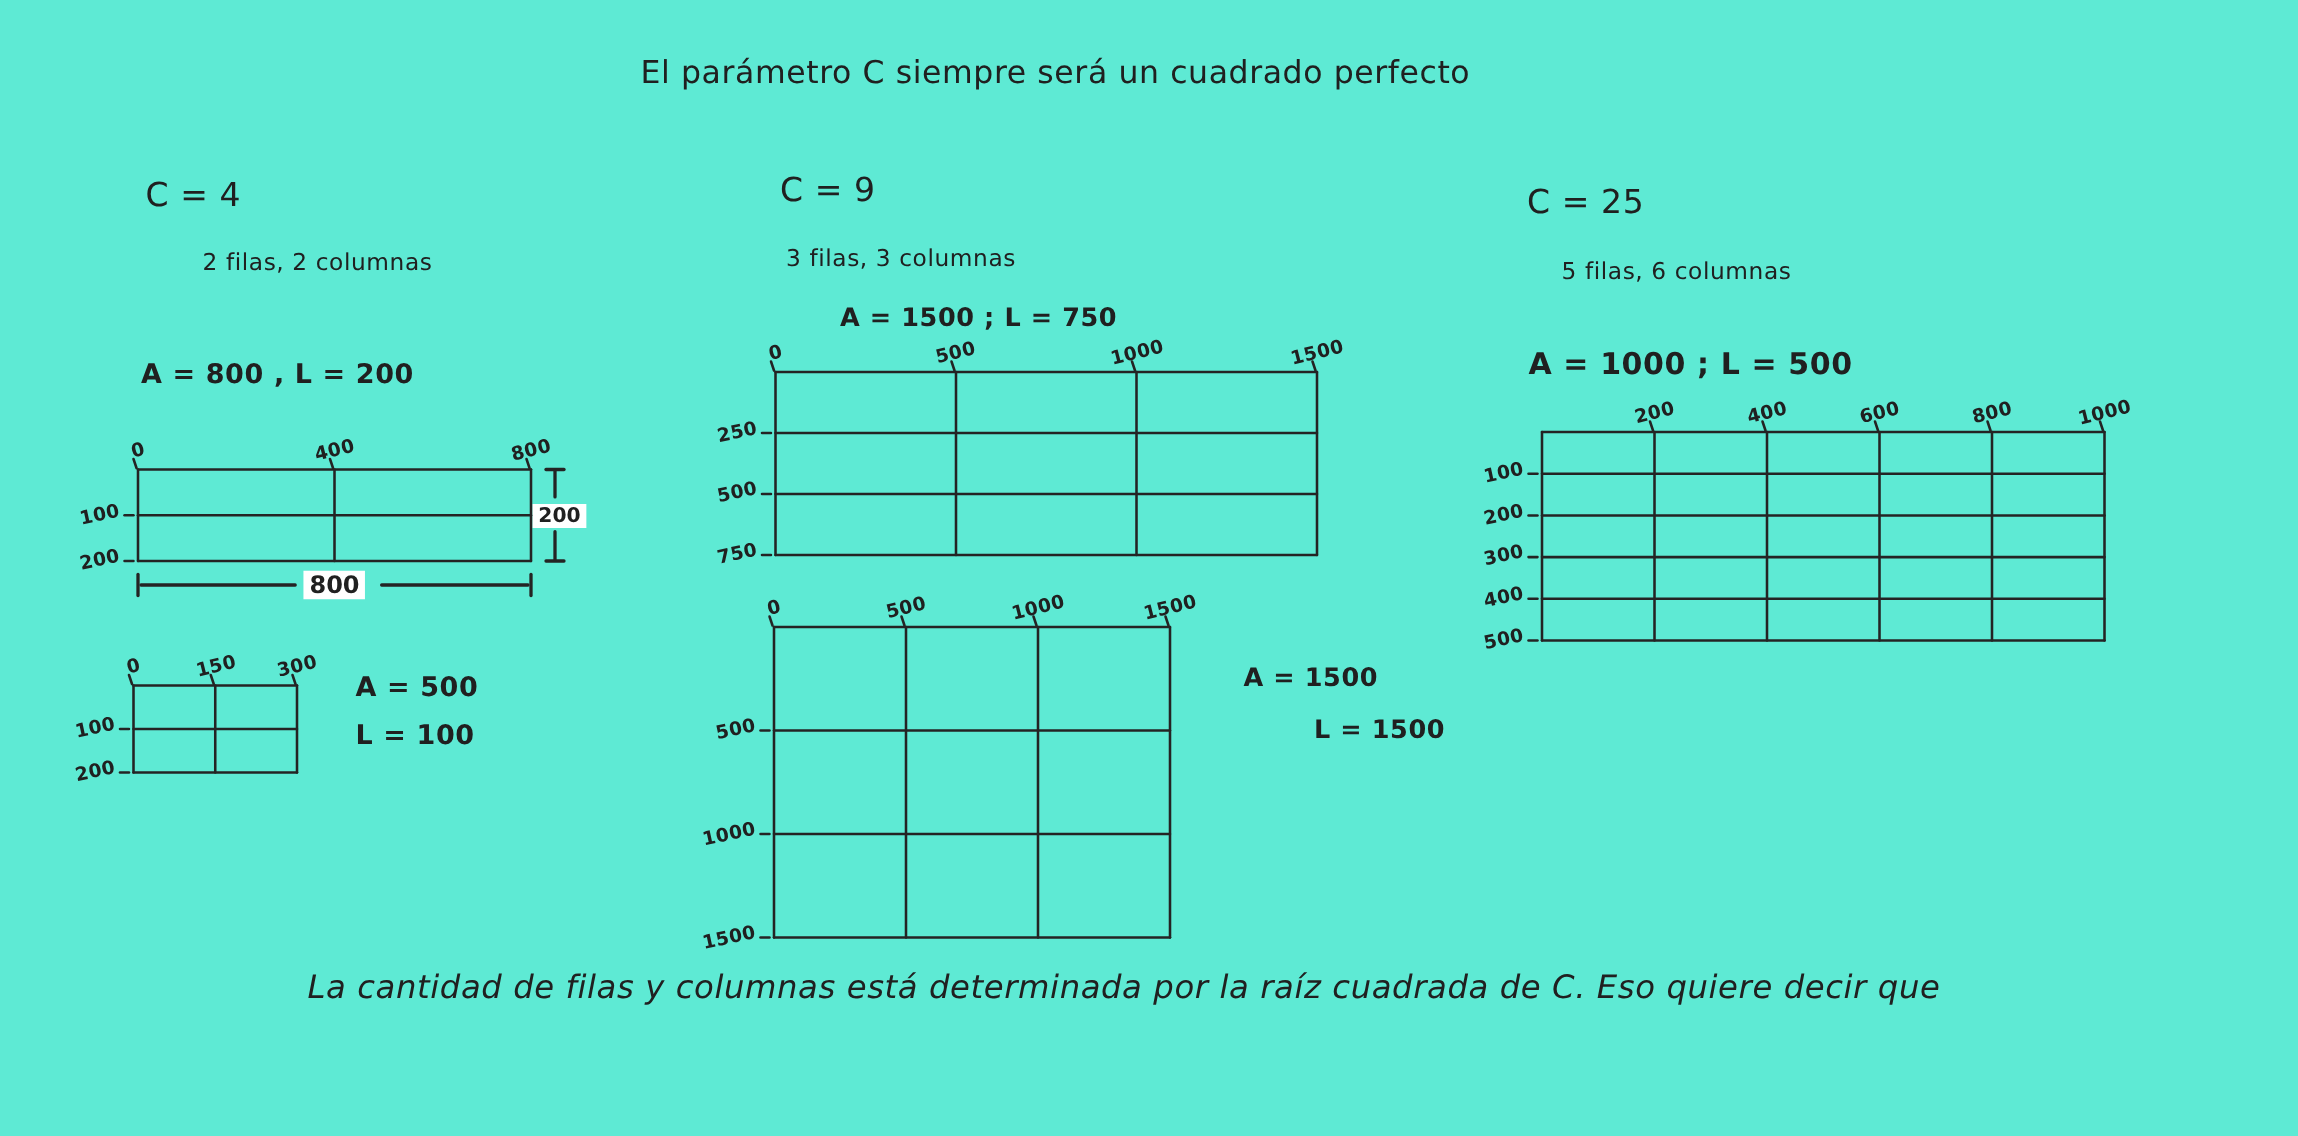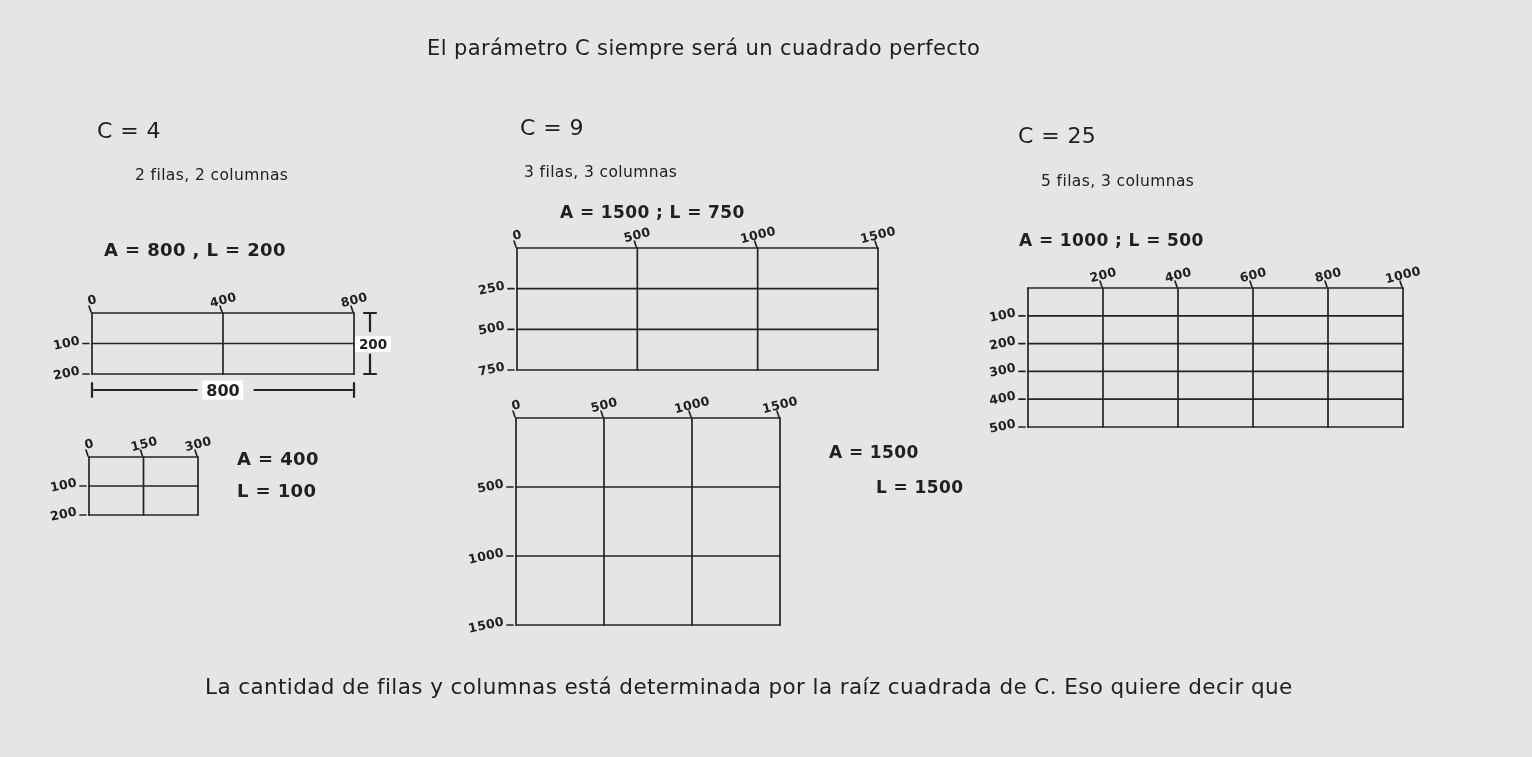--- a/index.html
+++ b/index.html
@@ -1,17 +1,17 @@
 <!DOCTYPE html>
 <html><head>
 <meta charset="utf-8">
 <style>
   html,body{margin:0;padding:0;background:#ffffff;}
   .canvas{
-    position:relative;width:1532px;height:757px;background:#e5e5e5;
+    position:relative;width:1532px;height:757px;background:#5eead4;
     font-family:"DejaVu Sans",sans-serif;color:#202020;overflow:hidden;
   }
   .txt{position:absolute;white-space:nowrap;letter-spacing:.4px;}
   .title{font-size:21px;}
   .heading{font-size:22px;}
   .subtitle{font-size:15.5px;}
   .dims{font-size:18px;font-weight:bold;}
   .side-label{font-size:18px;font-weight:bold;}
   .footer-line{font-size:21.5px;}
   .grid-box{position:absolute;overflow:visible;}
@@ -25,21 +25,21 @@
 </style>
 </head>
 <body>
 
 <div class="canvas">
 
   <div class="txt title" style="left:427px;top:36px;">El parámetro C siempre será un cuadrado perfecto</div>
 
   <div class="txt heading" style="left:97px;top:118px;">C = 4</div>
   <div class="txt subtitle" style="left:135px;top:166px;">2 filas, 2 columnas</div>
-  <div class="txt dims" style="left:104px;top:239px;text-align:center;">A = 800 ,   L = 200</div>
+  <div class="txt dims" style="left:94px;top:239px;text-align:center;">A = 800 ,   L = 200</div>
 
   <div class="grid-box" style="left:60px;top:285px;width:350px;height:125px;">
       <div class="mlabel mb" style="left: 163px; top: 105px;">800</div>
       <div class="mlabel mr" style="left: 313px; top: 58.5px;">200</div>
       <svg width="350" height="125">
         <line x1="32" y1="28" x2="32" y2="89" stroke="#242424" stroke-width="1.7" stroke-linecap="round"></line>
         <line x1="163" y1="28" x2="163" y2="89" stroke="#242424" stroke-width="1.7" stroke-linecap="round"></line>
         <line x1="294" y1="28" x2="294" y2="89" stroke="#242424" stroke-width="1.7" stroke-linecap="round"></line>
         <line x1="32" y1="28" x2="294" y2="28" stroke="#242424" stroke-width="1.7" stroke-linecap="round"></line>
         <line x1="32" y1="58.5" x2="294" y2="58.5" stroke="#242424" stroke-width="1.7" stroke-linecap="round"></line>
@@ -79,21 +79,21 @@
         <line x1="20" y1="61" x2="26" y2="61" stroke="#242424" stroke-width="1.7" stroke-linecap="round"></line>
         <line x1="20" y1="90" x2="26" y2="90" stroke="#242424" stroke-width="1.7" stroke-linecap="round"></line>
       </svg>
       <div class="tick tx" style="left: 29px; top: 11px;">0</div>
       <div class="tick tx" style="left: 83.5px; top: 11px;">150</div>
       <div class="tick tx" style="left: 138px; top: 11px;">300</div>
       <div class="tick ty" style="left: -19px; top: 53px;">100</div>
       <div class="tick ty" style="left: -19px; top: 82px;">200</div>
     </div>
 
-  <div class="txt side-label" style="left:237px;top:448px;">A = 400</div>
+  <div class="txt side-label" style="left:237px;top:448px;">A = 500</div>
   <div class="txt side-label" style="left:237px;top:480px;">L = 100</div>
 
   <div class="txt heading" style="left:520px;top:115px;">C = 9</div>
   <div class="txt subtitle" style="left:524px;top:163px;">3 filas, 3 columnas</div>
   <div class="txt dims" style="left:560px;top:202px;font-size:17px;">A = 1500 ;   L = 750</div>
 
   <div class="grid-box" style="left:480px;top:225px;width:430px;height:160px;">
       <svg width="430" height="160">
         <line x1="37" y1="23" x2="37" y2="145" stroke="#242424" stroke-width="1.7" stroke-linecap="round"></line>
         <line x1="157.33333333333331" y1="23" x2="157.33333333333331" y2="145" stroke="#242424" stroke-width="1.7" stroke-linecap="round"></line>
@@ -144,22 +144,22 @@
       <div class="tick tx" style="left: 300px; top: 2px;">1500</div>
       <div class="tick ty" style="left: -12px; top: 84px;">500</div>
       <div class="tick ty" style="left: -12px; top: 153px;">1000</div>
       <div class="tick ty" style="left: -12px; top: 222px;">1500</div>
     </div>
 
   <div class="txt side-label" style="left:829px;top:442px;font-size:17px;">A = 1500</div>
   <div class="txt side-label" style="left:876px;top:477px;font-size:17px;">L = 1500</div>
 
   <div class="txt heading" style="left:1018px;top:123px;">C = 25</div>
-  <div class="txt subtitle" style="left:1041px;top:172px;">5 filas, 3 columnas</div>
-  <div class="txt dims" style="left:1019px;top:230px;font-size:17px;">A = 1000   ;   L = 500</div>
+  <div class="txt subtitle" style="left:1041px;top:172px;">5 filas, 6 columnas</div>
+  <div class="txt dims" style="left:1019px;top:230px;font-size:20px;">A = 1000   ;   L = 500</div>
 
   <div class="grid-box" style="left:985px;top:260px;width:460px;height:180px;">
       <svg width="460" height="180">
         <line x1="43" y1="28" x2="43" y2="167" stroke="#242424" stroke-width="1.7" stroke-linecap="round"></line>
         <line x1="118" y1="28" x2="118" y2="167" stroke="#242424" stroke-width="1.7" stroke-linecap="round"></line>
         <line x1="193" y1="28" x2="193" y2="167" stroke="#242424" stroke-width="1.7" stroke-linecap="round"></line>
         <line x1="268" y1="28" x2="268" y2="167" stroke="#242424" stroke-width="1.7" stroke-linecap="round"></line>
         <line x1="343" y1="28" x2="343" y2="167" stroke="#242424" stroke-width="1.7" stroke-linecap="round"></line>
         <line x1="418" y1="28" x2="418" y2="167" stroke="#242424" stroke-width="1.7" stroke-linecap="round"></line>
         <line x1="43" y1="28" x2="418" y2="28" stroke="#242424" stroke-width="1.7" stroke-linecap="round"></line>
@@ -184,15 +184,15 @@
       <div class="tick tx" style="left: 268px; top: 7px;">600</div>
       <div class="tick tx" style="left: 343px; top: 7px;">800</div>
       <div class="tick tx" style="left: 418px; top: 7px;">1000</div>
       <div class="tick ty" style="left: -5px; top: 47.8px;">100</div>
       <div class="tick ty" style="left: -5px; top: 75.6px;">200</div>
       <div class="tick ty" style="left: -5px; top: 103.4px;">300</div>
       <div class="tick ty" style="left: -5px; top: 131.2px;">400</div>
       <div class="tick ty" style="left: -5px; top: 159px;">500</div>
     </div>
 
-  <div class="txt footer-line" style="left:205px;top:674px;">La cantidad de filas y columnas está determinada por la raíz cuadrada de C. Eso quiere decir que</div>
+  <div class="txt footer-line" style="left:205px;top:646px;font-style:italic;">La cantidad de filas y columnas está determinada por la raíz cuadrada de C. Eso quiere decir que</div>
 
 </div>
 
 </body></html>

